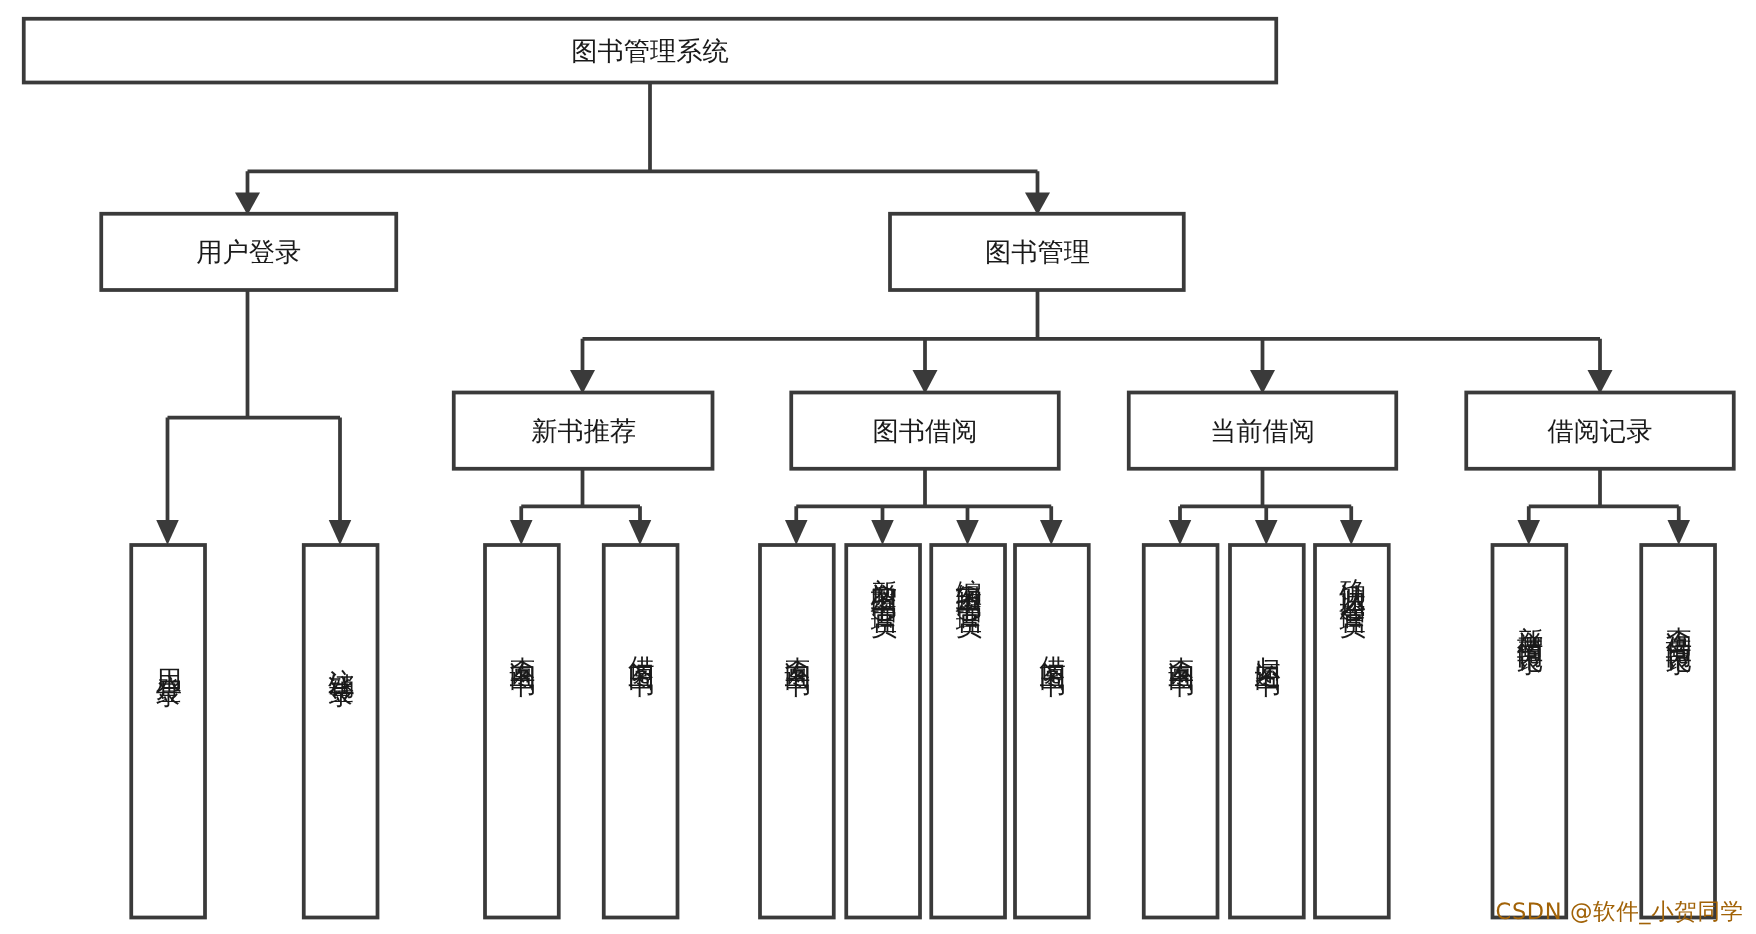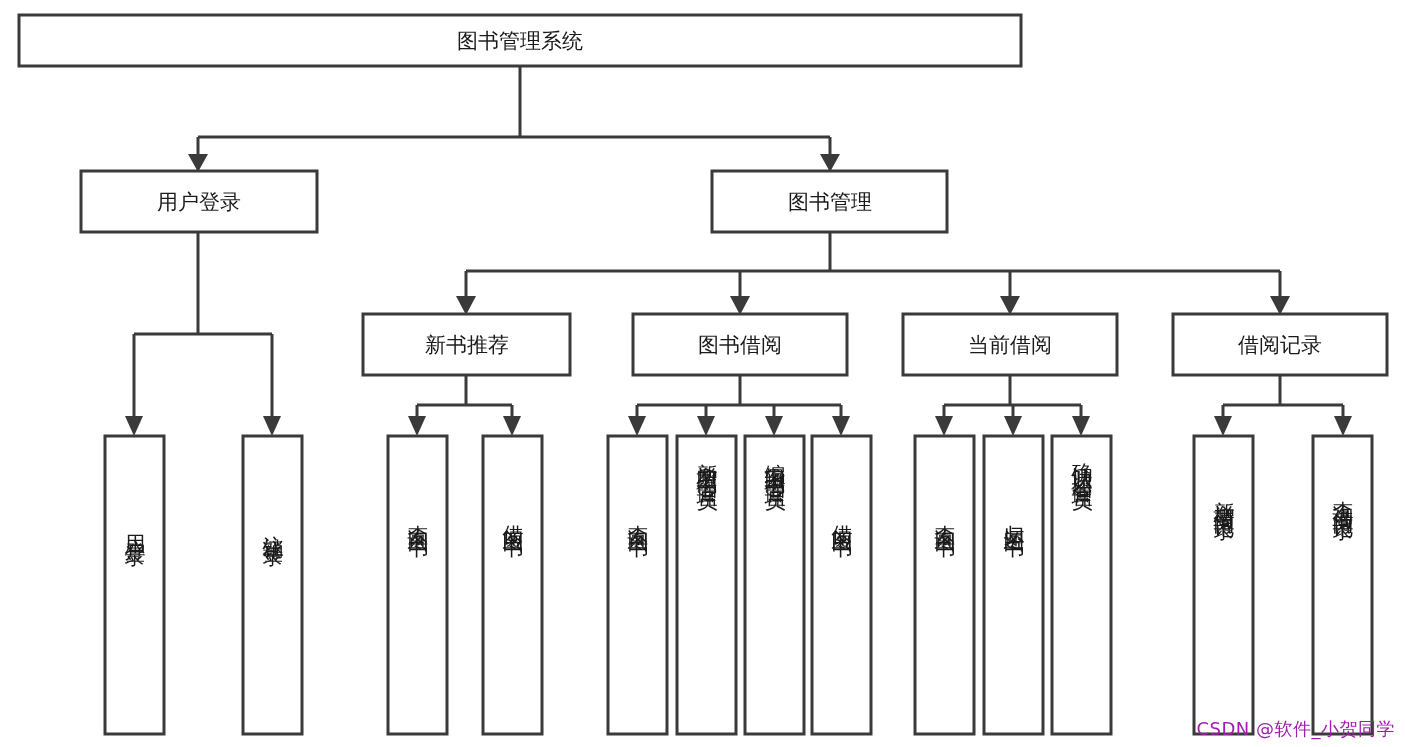--- a/index.html
+++ b/index.html
@@ -59,21 +59,21 @@
     letter-spacing: 4px;
     color: #1a1a1a;
     white-space: nowrap;
   }
   .watermark {
     position: absolute;
     right: 10px;
     bottom: 6px;
     font-family: "DejaVu Sans", "Liberation Sans", sans-serif;
     font-size: 18px;
-    color: #a21caf;
+    color: #a16207;
     letter-spacing: 0.5px;
     white-space: nowrap;
   }
 </style>
 </head>
 <body>
 
 <svg id="diagram" viewBox="0 0 1405 747">
   <defs>
     <marker id="arrow" viewBox="0 0 12 14" refX="0" refY="7" markerWidth="12" markerHeight="14" orient="auto-start-reverse" markerUnits="userSpaceOnUse">

